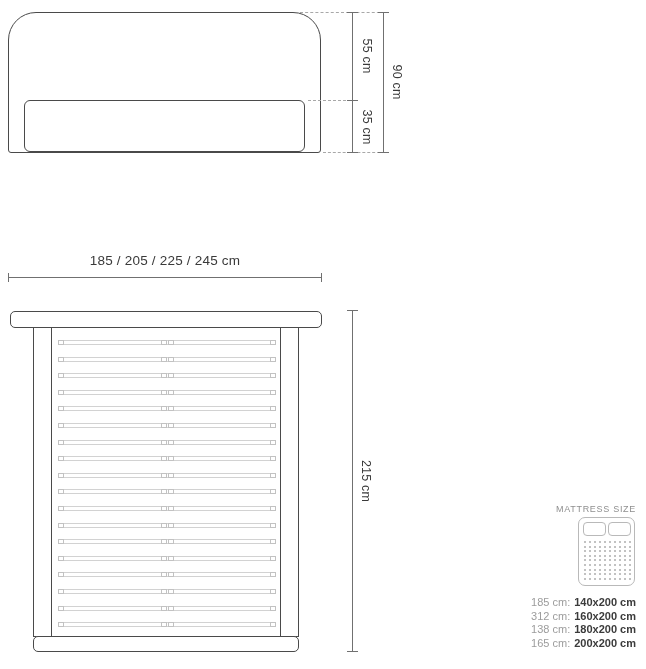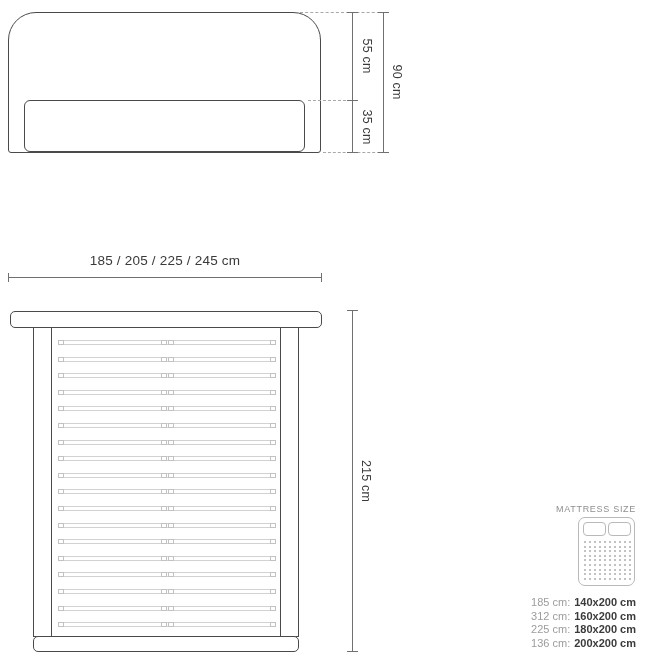--- a/index.html
+++ b/index.html
@@ -294,18 +294,18 @@
           <div class="dot" style="left: 30px; top: 59.8px;"></div>
           <div class="dot" style="left: 35.1px; top: 59.8px;"></div>
           <div class="dot" style="left: 40.2px; top: 59.8px;"></div>
           <div class="dot" style="left: 45.3px; top: 59.8px;"></div>
           <div class="dot" style="left: 50.4px; top: 59.8px;"></div>
         </div>
     </div>
     <div class="size-list">
       <div class="size-row"><span class="size-frame">185 cm:</span><span class="size-val">140x200 cm</span></div>
       <div class="size-row"><span class="size-frame">312 cm:</span><span class="size-val">160x200 cm</span></div>
-      <div class="size-row"><span class="size-frame">225 cm:</span><span class="size-val">180x200 cm</span></div>
-      <div class="size-row"><span class="size-frame">136 cm:</span><span class="size-val">200x200 cm</span></div>
+      <div class="size-row"><span class="size-frame">138 cm:</span><span class="size-val">180x200 cm</span></div>
+      <div class="size-row"><span class="size-frame">165 cm:</span><span class="size-val">200x200 cm</span></div>
     </div>
   </div>
 
 </div>
 
 </body></html>

